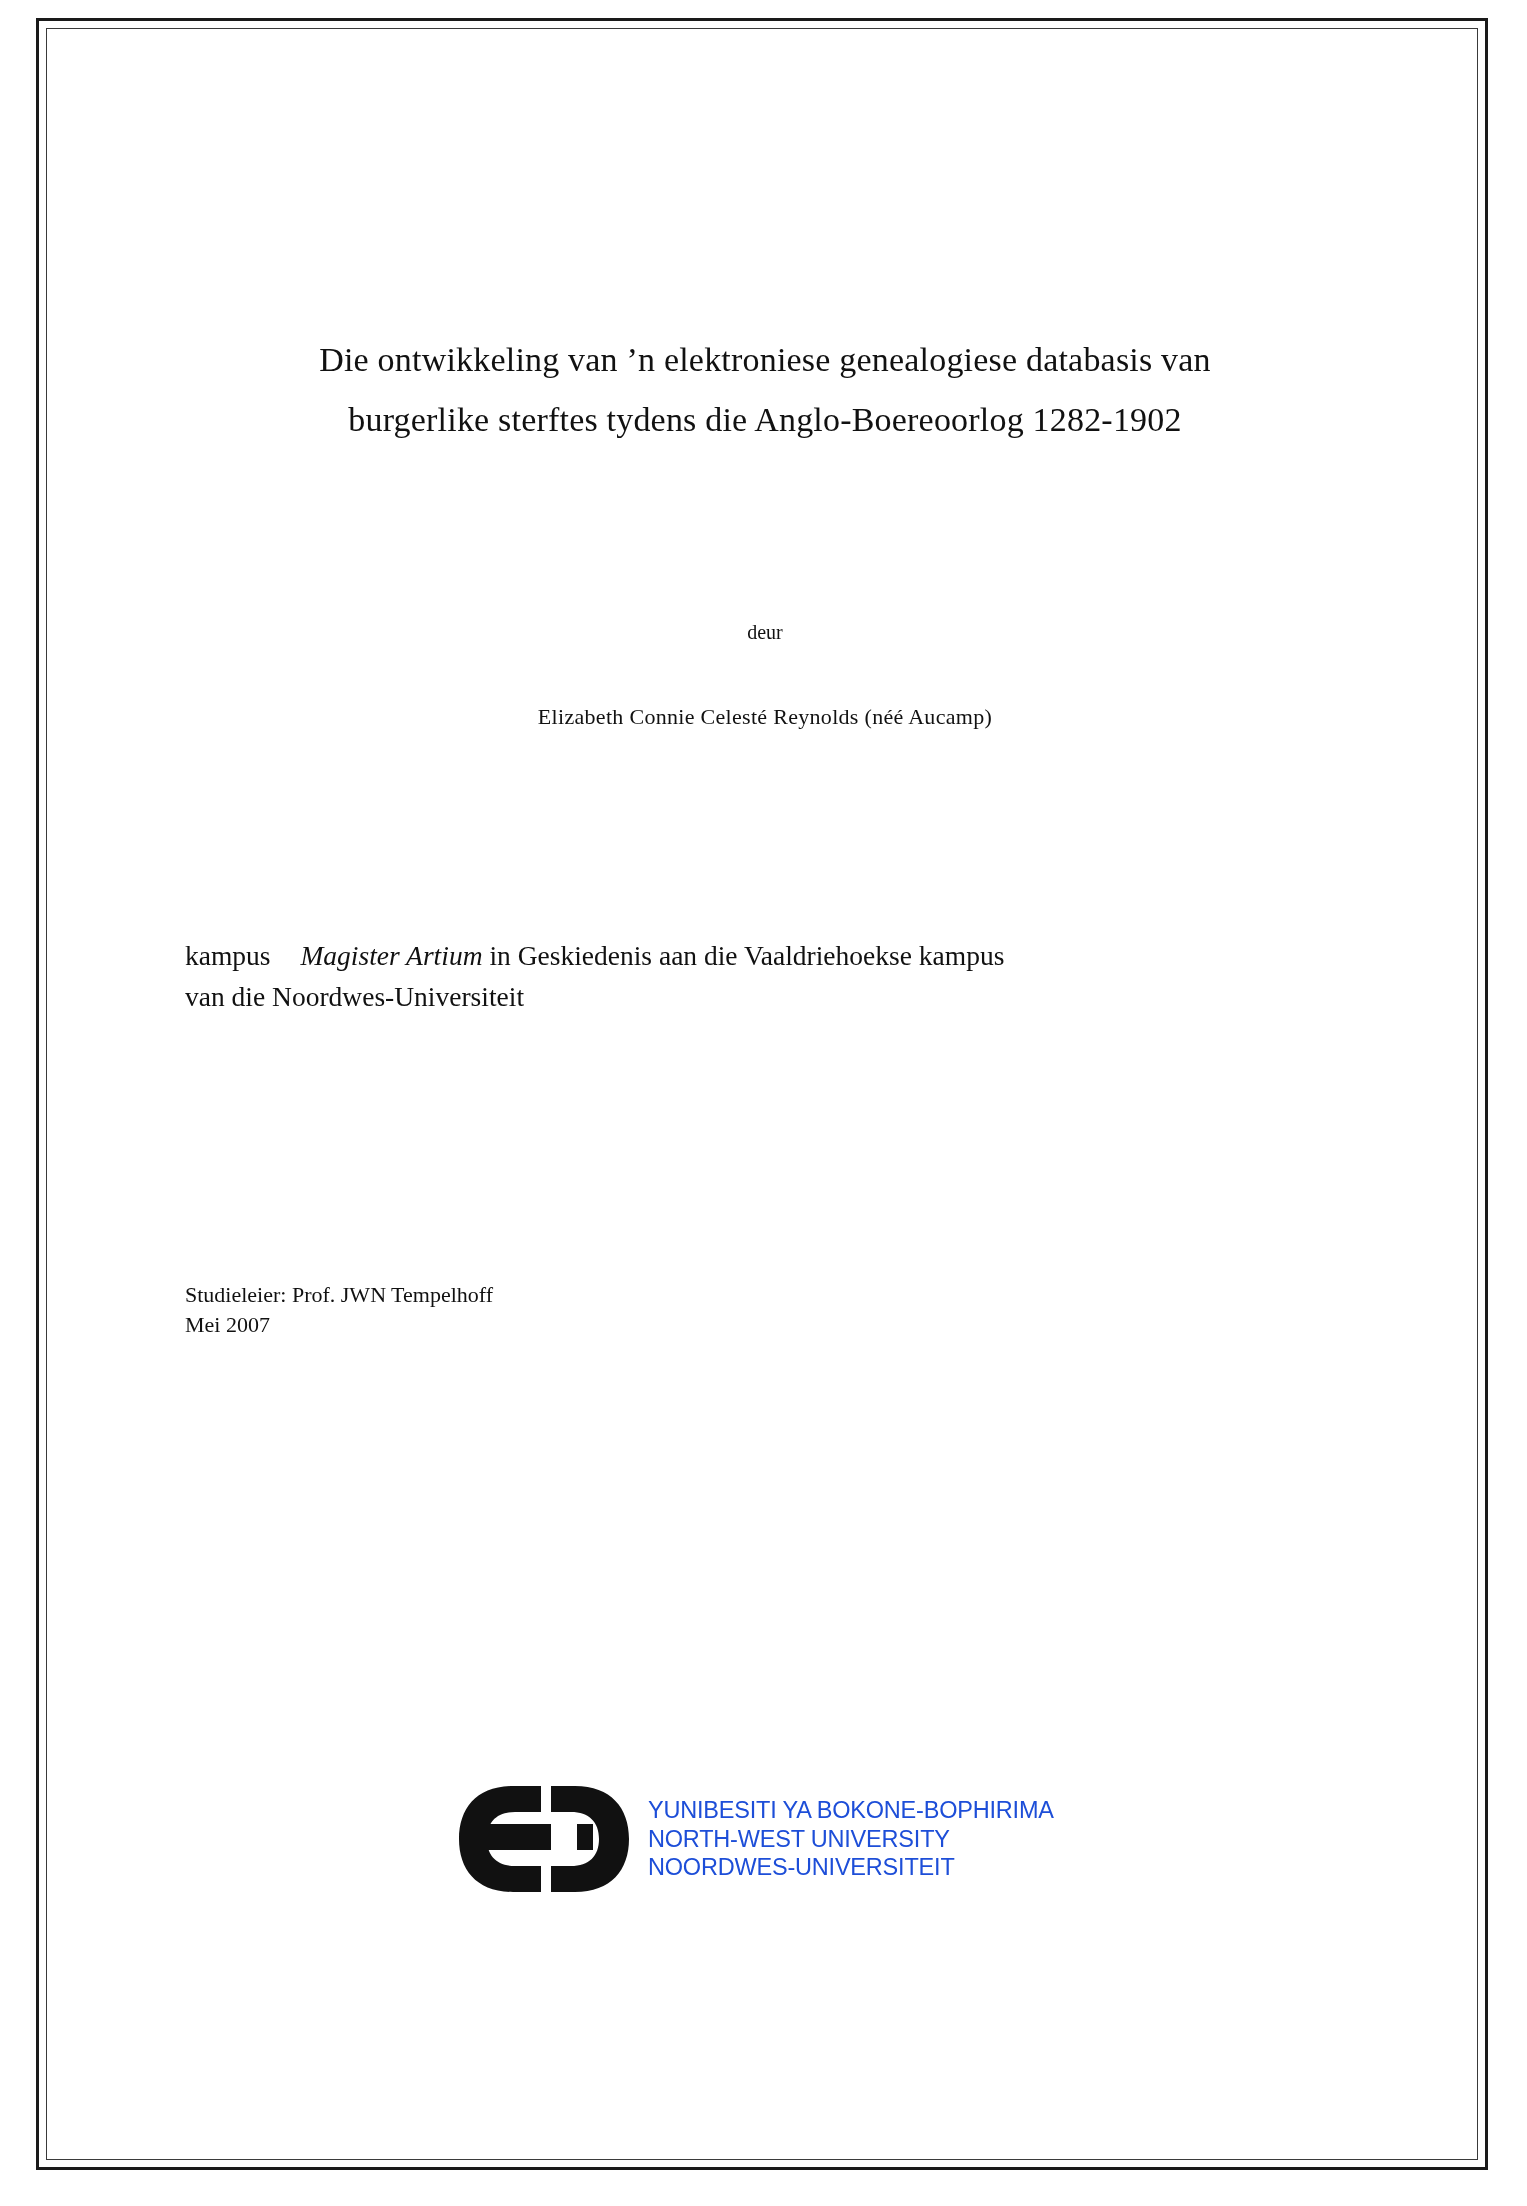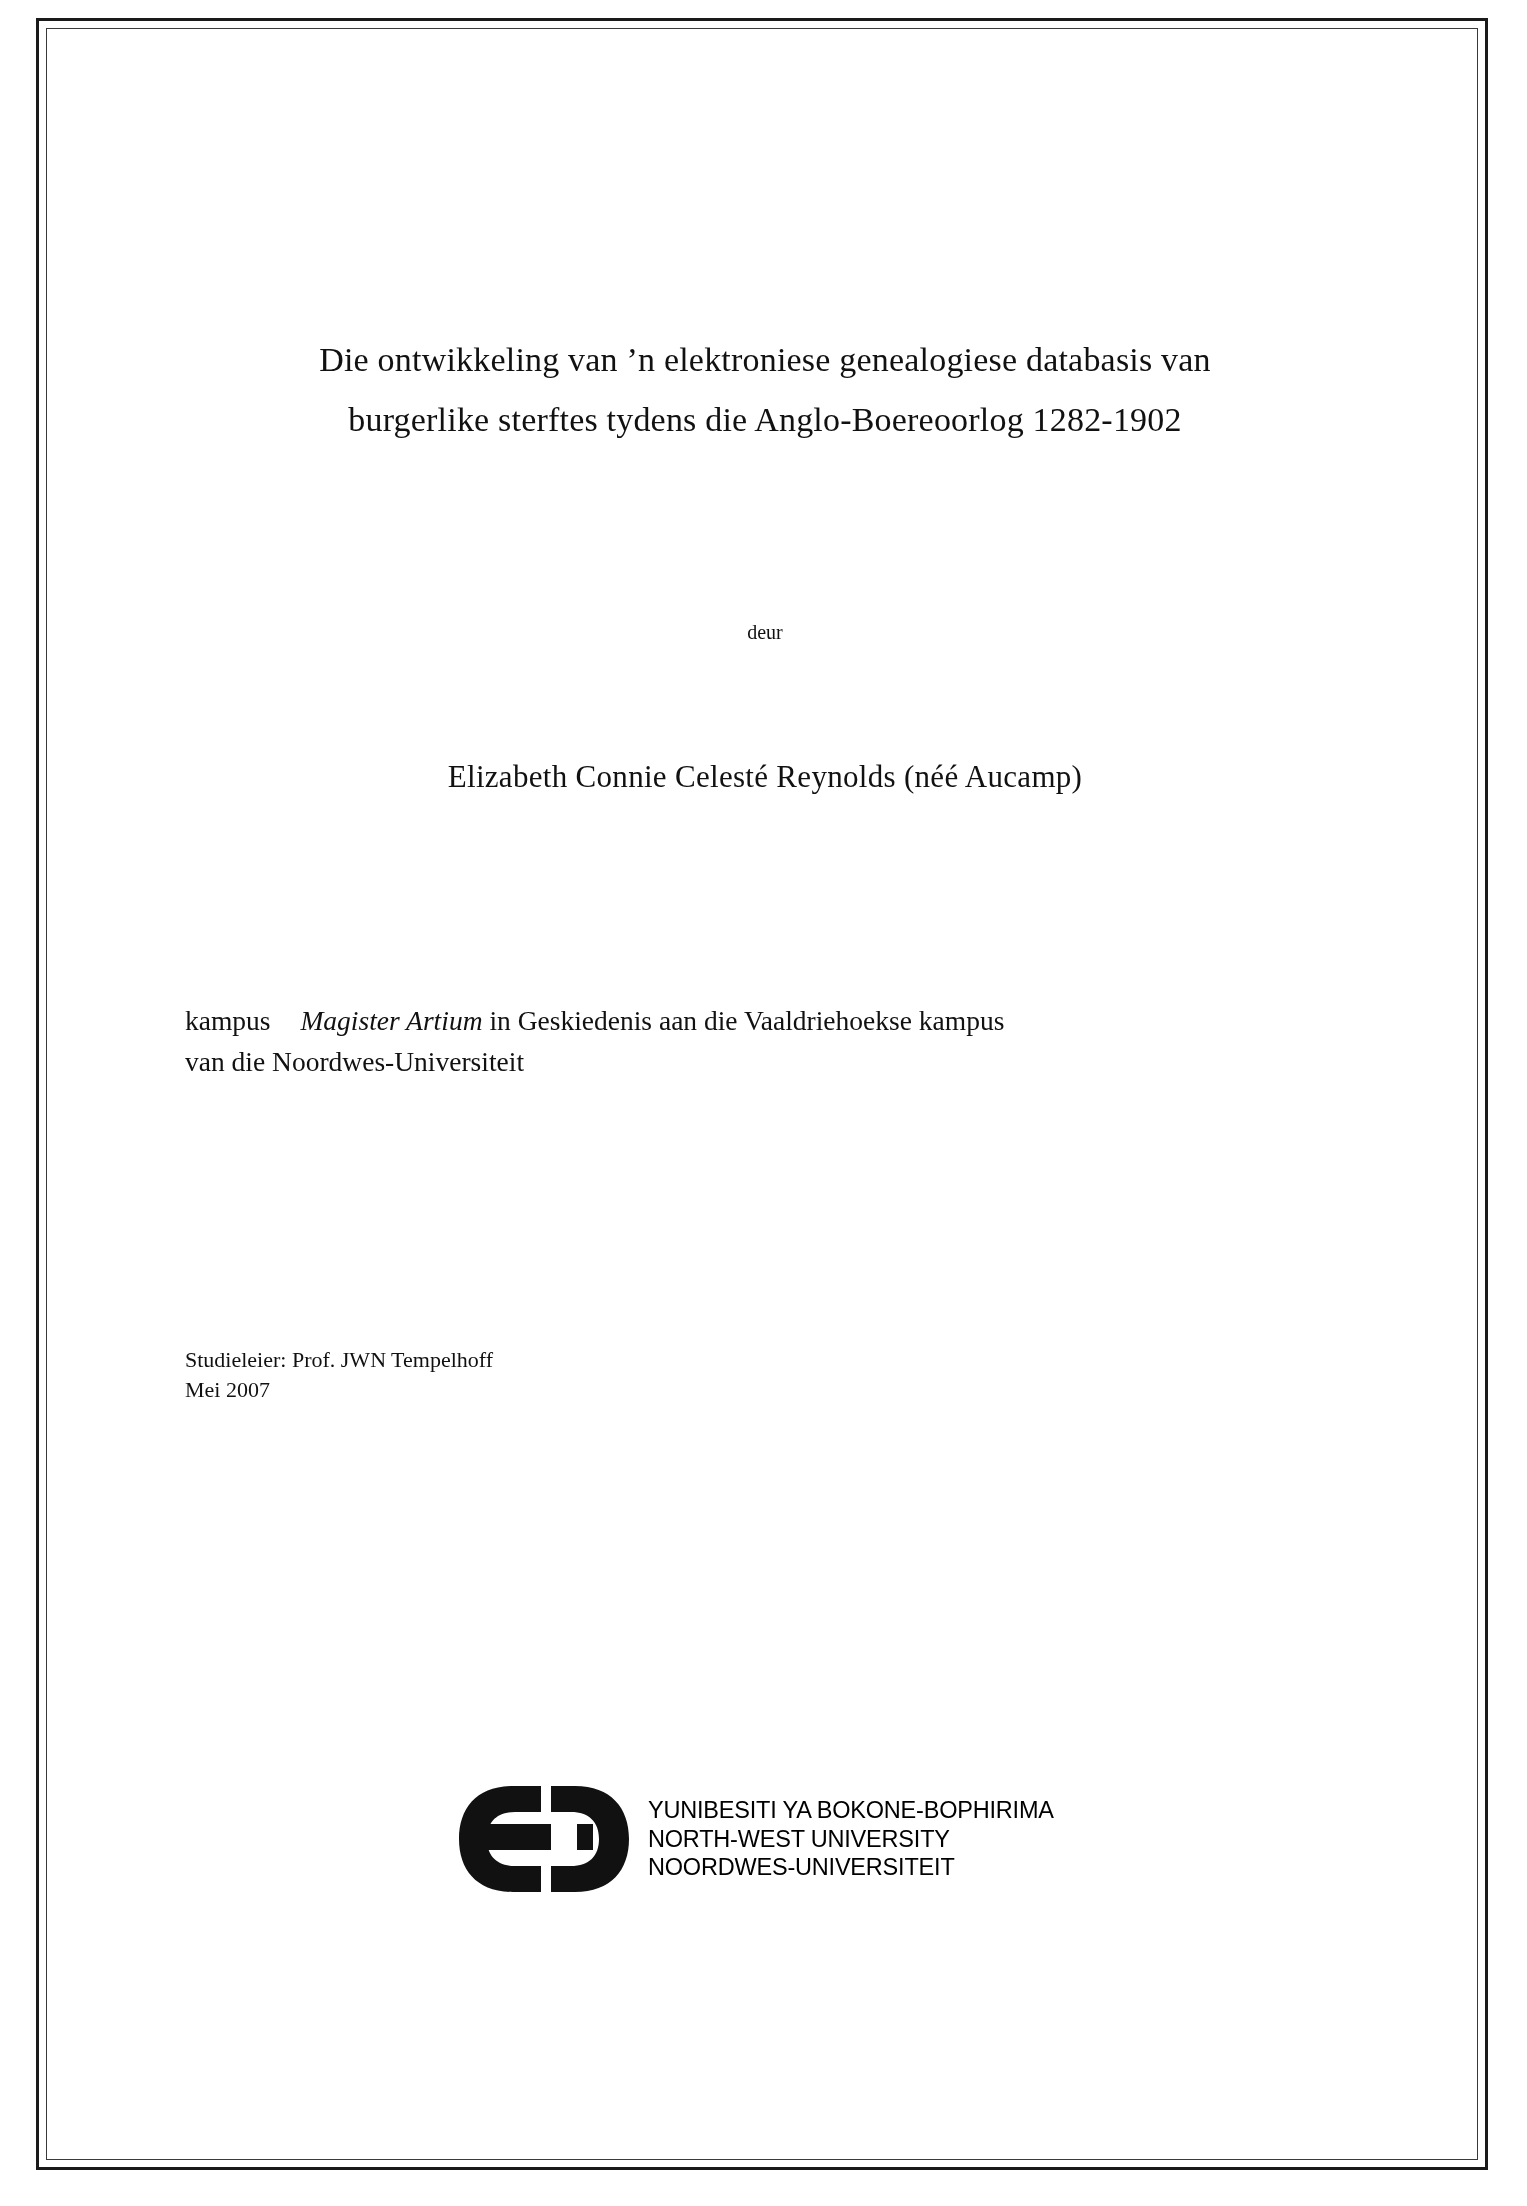--- a/index.html
+++ b/index.html
@@ -55,22 +55,22 @@
   }
 
   .deur {
     text-align: center;
     font-size: 20px;
     margin-top: 172px;
   }
 
   .author {
     text-align: center;
-    font-size: 31px;
-    margin-top: 115px;
+    font-size: 22px;
+    margin-top: 60px;
     letter-spacing: 0.3px;
   }
 
   .blurb {
     margin-top: 205px;
     font-size: 27.5px;
     line-height: 1.5;
     text-align: justify;
     width: 1155px;
   }
@@ -113,21 +113,21 @@
   }
   .logo-mark svg {
     display: block;
   }
   .logo-text {
     margin-left: 8px;
     font-family: "Liberation Sans", sans-serif;
     font-size: 23.5px;
     line-height: 1.21;
     letter-spacing: -0.2px;
-    color: #000000;
+    color: #1d4ed8;
     white-space: nowrap;
   }
   .logo-text span {
     display: block;
   }
 </style>
 </head>
 <body>
 
 <div class="page">

